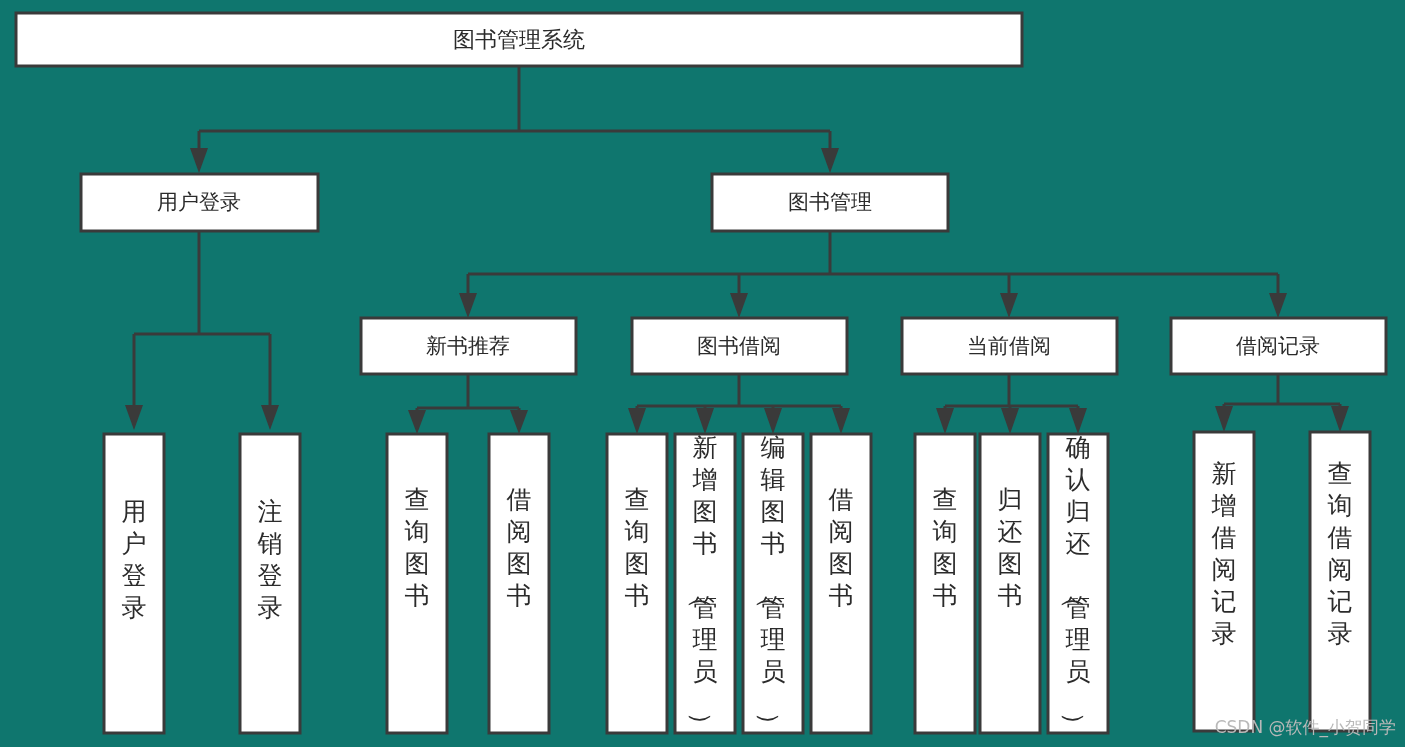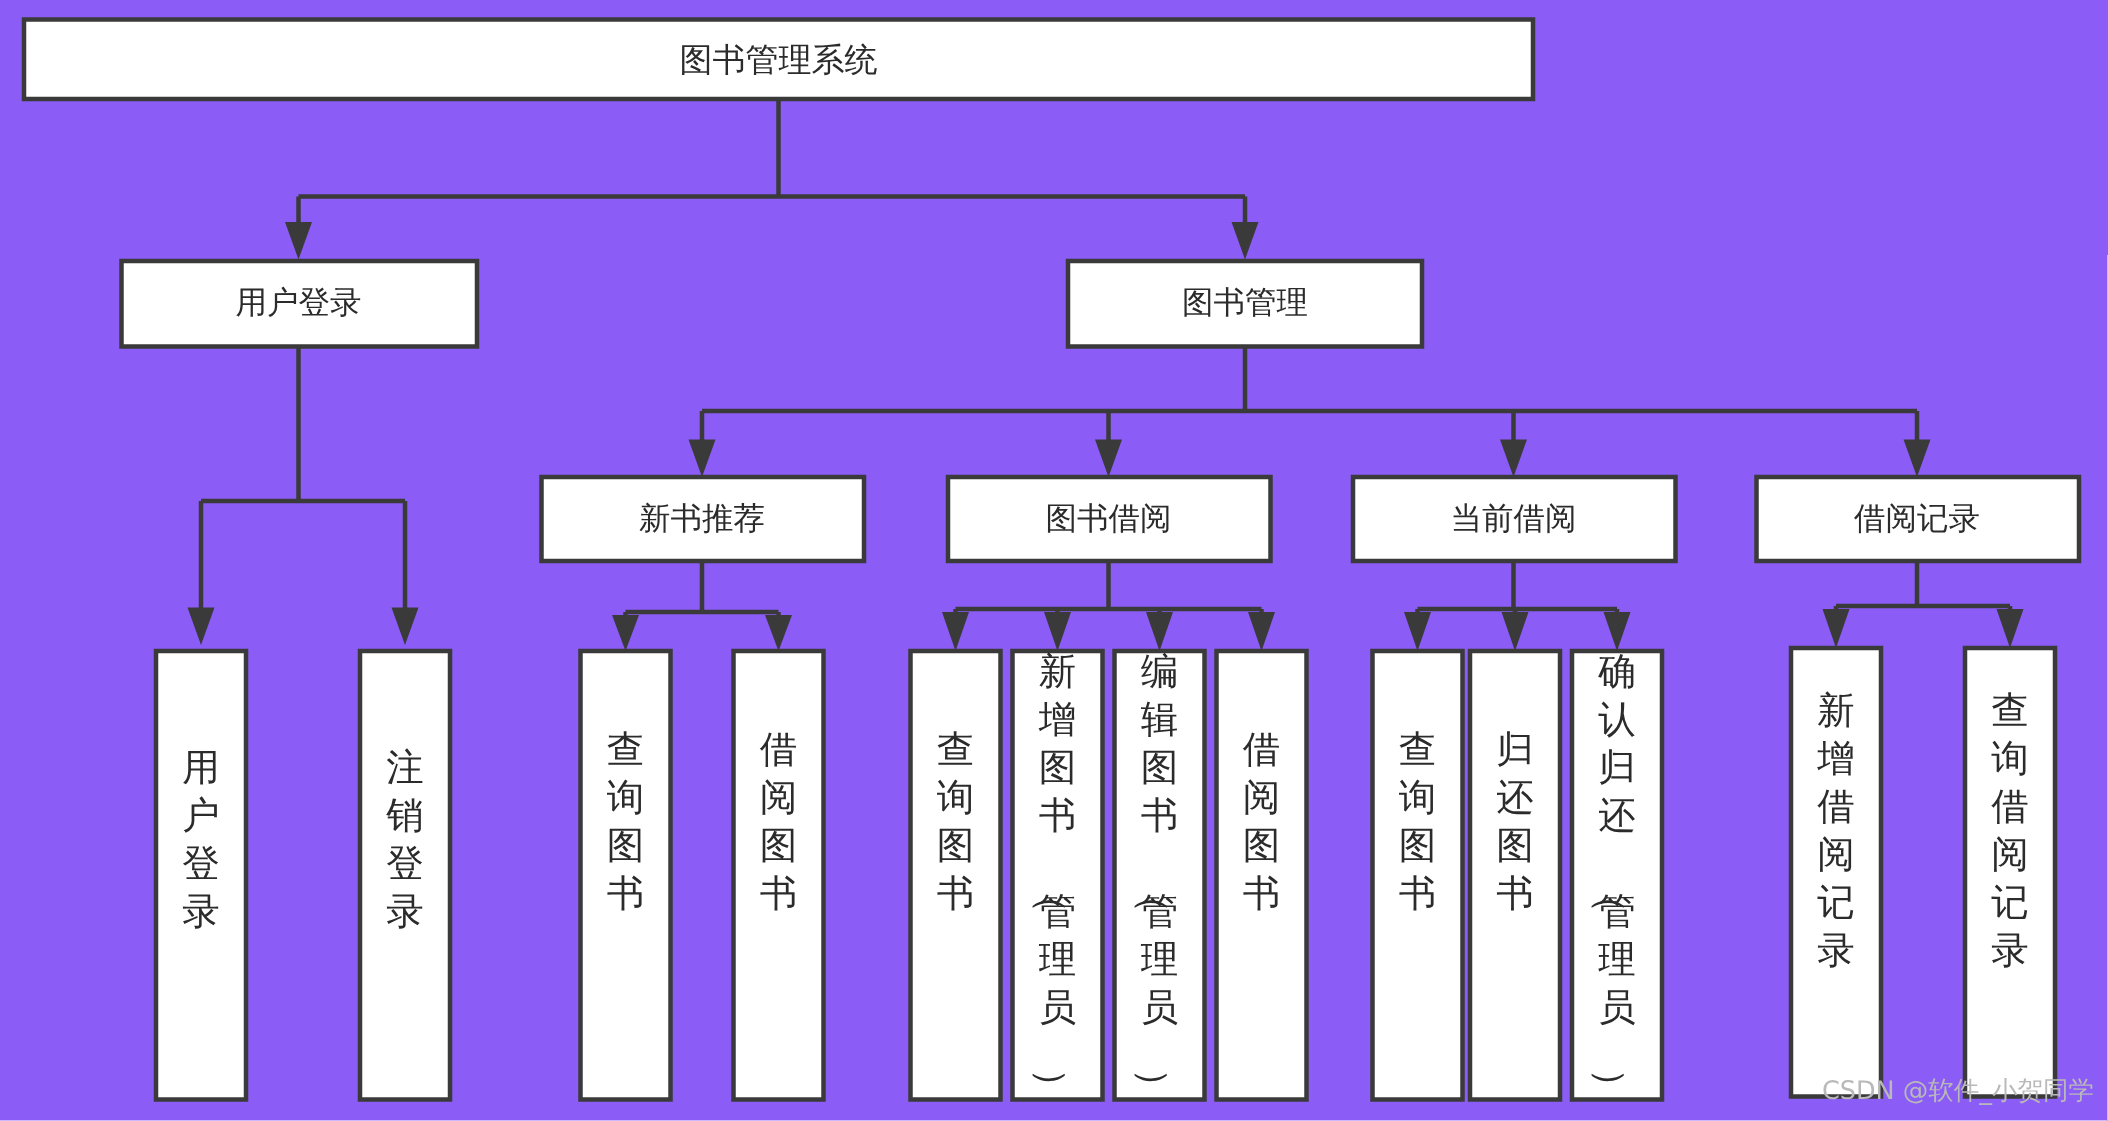--- a/index.html
+++ b/index.html
@@ -10,21 +10,21 @@
   body {
     width: 1405px;
     height: 747px;
     font-family: "DejaVu Sans", "Liberation Sans", sans-serif;
     overflow: hidden;
   }
   #diagram-root {
     position: relative;
     width: 1405px;
     height: 747px;
-    background: #8b5cf6;
+    background: #0f766e;
   }
   svg.chart-svg {
     position: absolute;
     left: 0;
     top: 0;
     width: 1405px;
     height: 747px;
     display: block;
   }
   .node-box {

